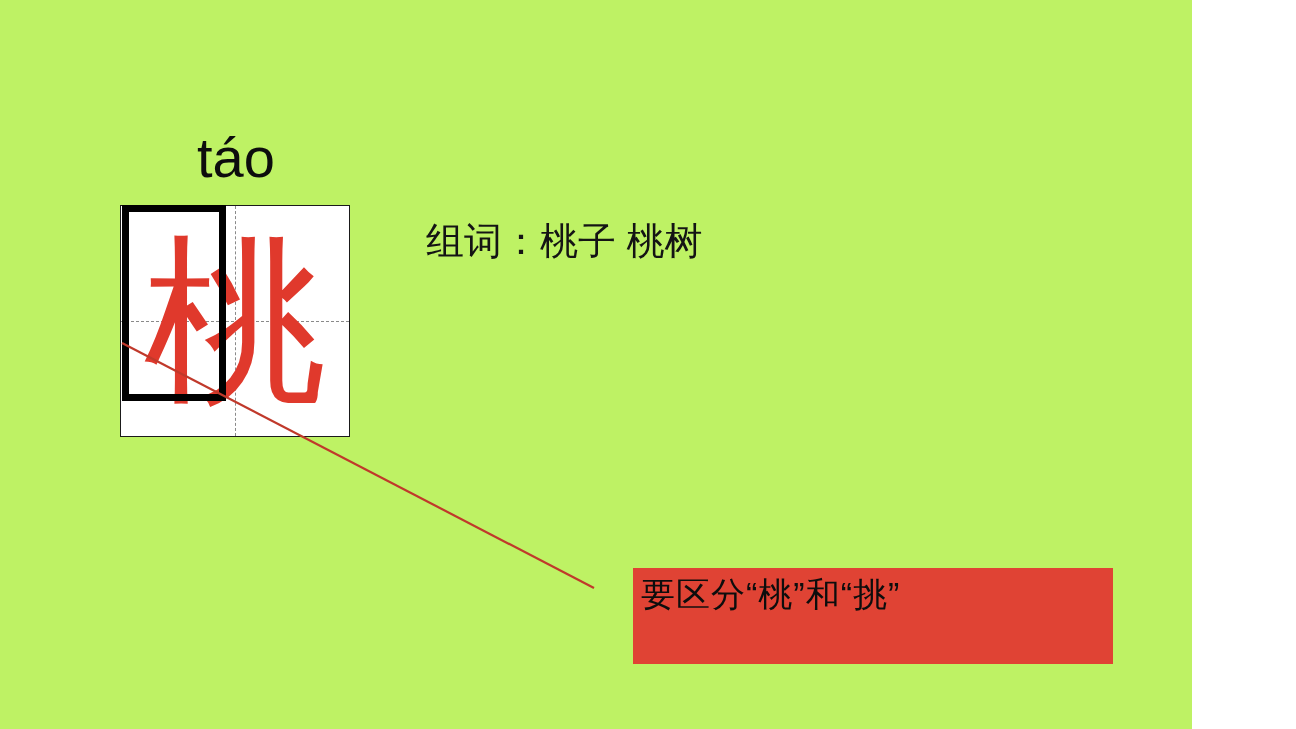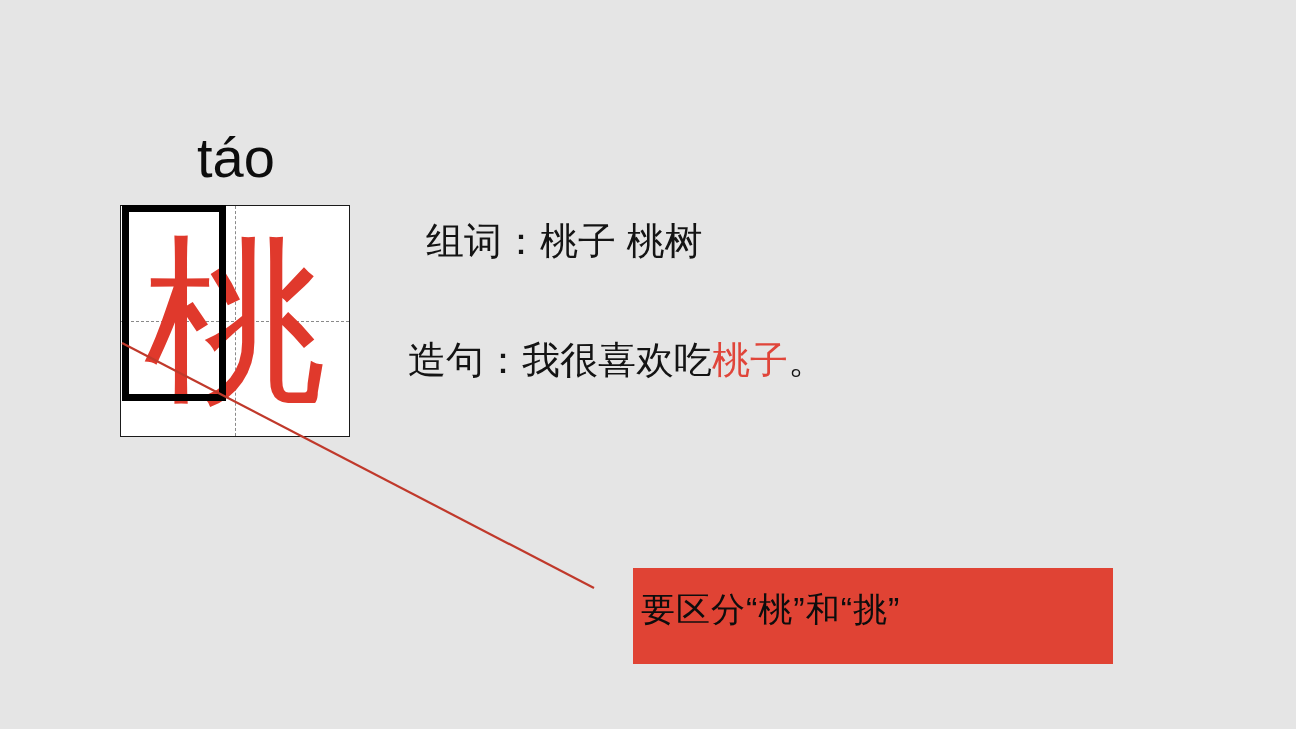--- a/index.html
+++ b/index.html
@@ -12,23 +12,23 @@
     background: #ffffff;
     font-family: "Liberation Sans", "DejaVu Sans", sans-serif;
     overflow: hidden;
     position: relative;
   }
 
   #slide {
     position: absolute;
     left: 0;
     top: 0;
-    width: 1296px;
+    width: 1192px;
     height: 729px;
-    background: #e5e5e5;
+    background: #bef264;
   }
 
   
   #pinyin {
     position: absolute;
     left: 120px;
     top: 126px;
     width: 232px;
     text-align: center;
     font-size: 56px;
@@ -136,21 +136,21 @@
 
   
   #callout {
     position: absolute;
     left: 633px;
     top: 568px;
     width: 480px;
     height: 96px;
     background: #e04334;
     box-sizing: border-box;
-    padding: 19px 0 0 8px;
+    padding: 4px 0 0 8px;
   }
   .callout-line {
     font-size: 34px;
     line-height: 44px;
     color: #0d0d0d;
     font-family: "Liberation Sans", "DejaVu Sans", sans-serif;
     white-space: nowrap;
     letter-spacing: 1px;
   }
 </style>
@@ -171,21 +171,18 @@
   </div>
 
   <svg id="pointer-line" viewBox="0 0 1296 729">
     <line x1="122" y1="343" x2="594" y2="588" stroke="#c0392b" stroke-width="2.2"></line>
   </svg>
 
   <div class="text-line" id="line-zuci">
     <span>组词：</span><span>桃子  桃树</span>
   </div>
 
-  <div class="text-line" id="line-zaoju">
-    <span>造句：</span><span>我很喜欢吃</span><span class="red-text">桃子</span><span>。</span>
-  </div>
 
   <div id="callout">
     <div class="callout-line">要区分“桃”和“挑”</div>
   </div>
 
 </div>
 
 </body></html>

